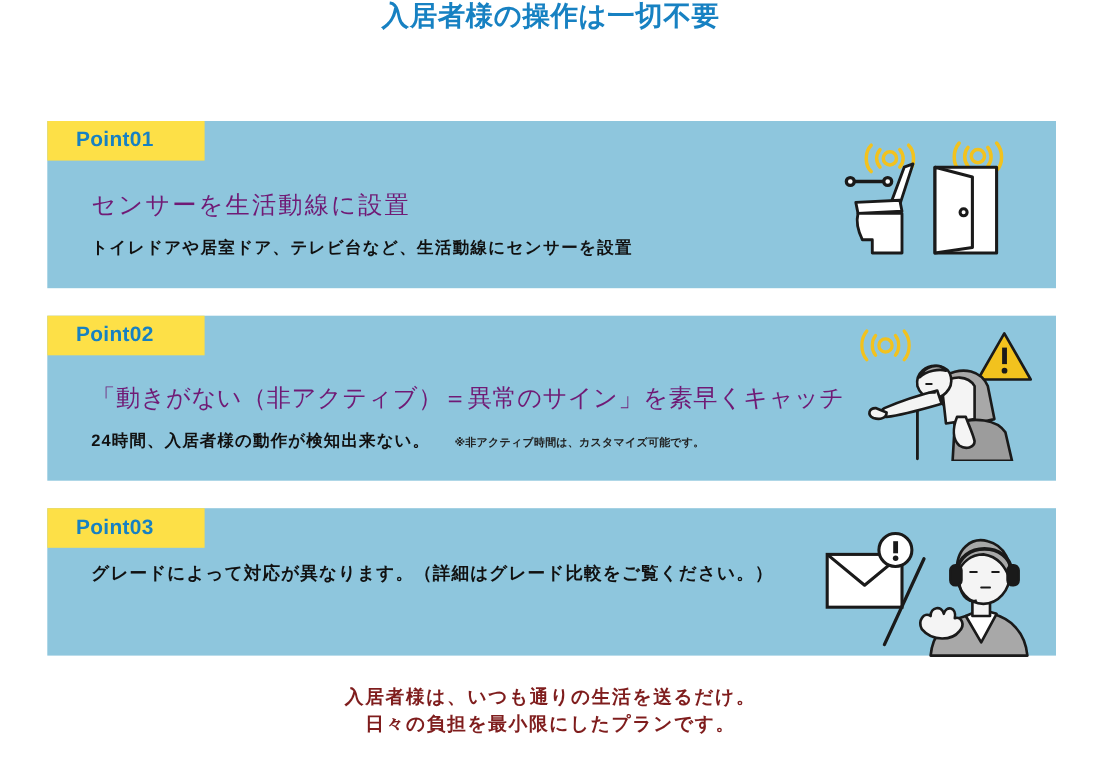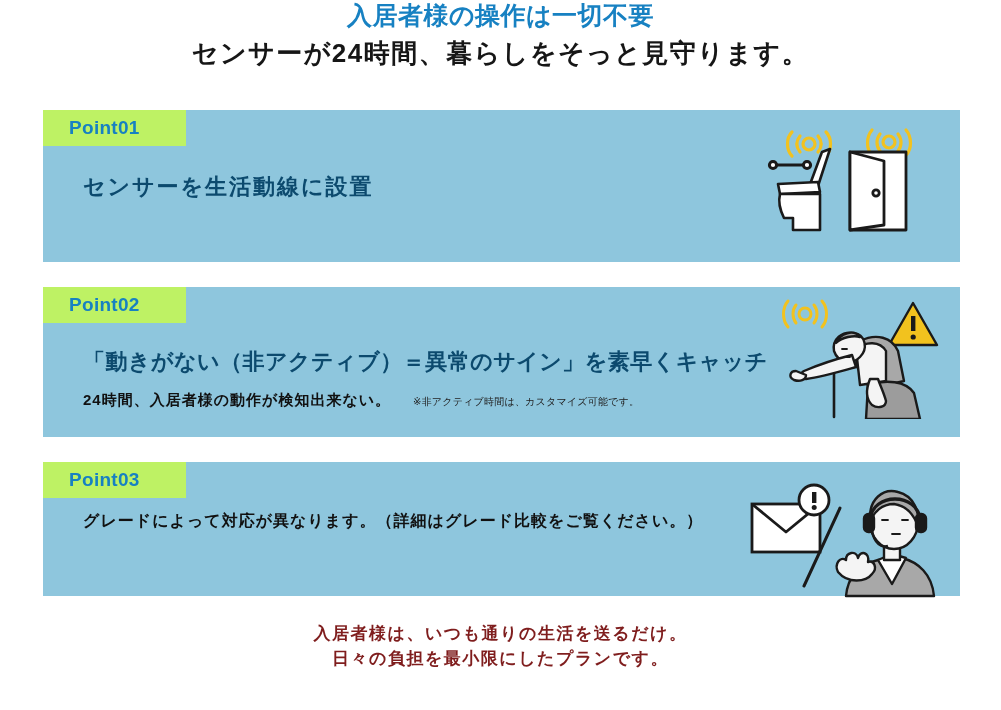--- a/index.html
+++ b/index.html
@@ -55,55 +55,55 @@
   .panel-1 { height: 152px; }
   .panel-2 { height: 150px; }
   .panel-3 { height: 134px; }
 
   .badge {
     position: absolute;
     left: 0;
     top: 0;
     width: 143px;
     height: 36px;
-    background: #bef264;
+    background: #fde047;
     display: flex;
     align-items: center;
     box-sizing: border-box;
     padding-left: 26px;
   }
   .badge-label {
     font-size: 19px;
     font-weight: bold;
     color: #1781c2;
     letter-spacing: 0.3px;
   }
 
   .panel-body {
     position: absolute;
     left: 40px;
     top: 36px;
     right: 0;
   }
   .panel-heading {
-    color: #0c4a6e;
-    font-weight: bold;
+    color: #701a75;
+    font-weight: normal;
     letter-spacing: 1px;
     margin: 0;
     white-space: nowrap;
   }
   .panel-desc {
     color: #111111;
     font-weight: bold;
     margin: 0;
     white-space: nowrap;
   }
   .panel-note {
     color: #222222;
-    font-weight: normal;
+    font-weight: bold;
     white-space: nowrap;
   }
 
   
   .p1-heading { font-size: 22px; padding-top: 26px; letter-spacing: 2px; }
   .p1-desc    { font-size: 15px; padding-top: 14px; letter-spacing: 1.2px; }
 
   
   .p2-heading { font-size: 22px; padding-top: 24px; letter-spacing: 0.5px; }
   .p2-descrow { padding-top: 14px; display: flex; align-items: baseline; }
@@ -138,31 +138,31 @@
     letter-spacing: 1.5px;
     line-height: 1.45;
     margin: 0;
   }
 </style>
 </head>
 <body>
 
 <div class="header">
   <h1 class="header-title">入居者様の操作は一切不要</h1>
-  <h2 class="header-subtitle">センサーが24時間、暮らしをそっと見守ります。</h2>
 </div>
 
 <div class="panels">
 
   <section class="panel panel-1">
     <div class="badge">
       <span class="badge-label">Point01</span>
     </div>
     <div class="panel-body">
       <p class="panel-heading p1-heading">センサーを生活動線に設置</p>
+      <p class="panel-desc p1-desc">トイレドアや居室ドア、テレビ台など、生活動線にセンサーを設置</p>
     </div>
 
     <div class="illus illus-1">
       <svg viewBox="0 0 180 120" width="180" height="120" aria-hidden="true">
 
         <g fill="none" stroke="#f2c21e" stroke-width="3.2" stroke-linecap="round">
           <path d="M32 12 C26 18, 26 30, 32 36"></path>
           <path d="M40 16 C36 21, 36 27, 40 32"></path>
           <path d="M66 12 C72 18, 72 30, 66 36"></path>
           <path d="M58 16 C62 21, 62 27, 58 32"></path>

